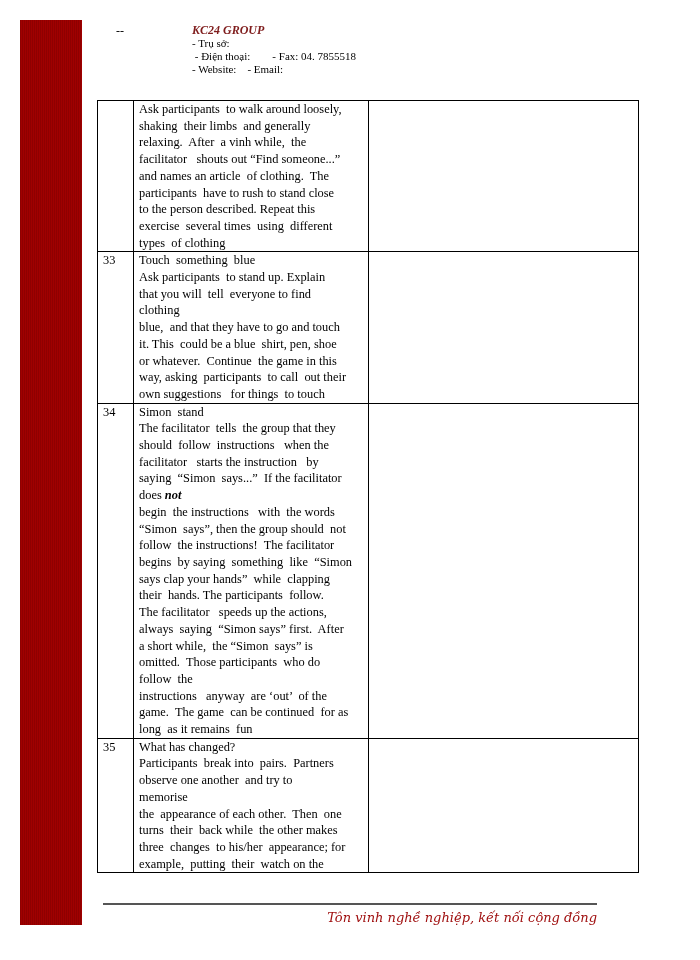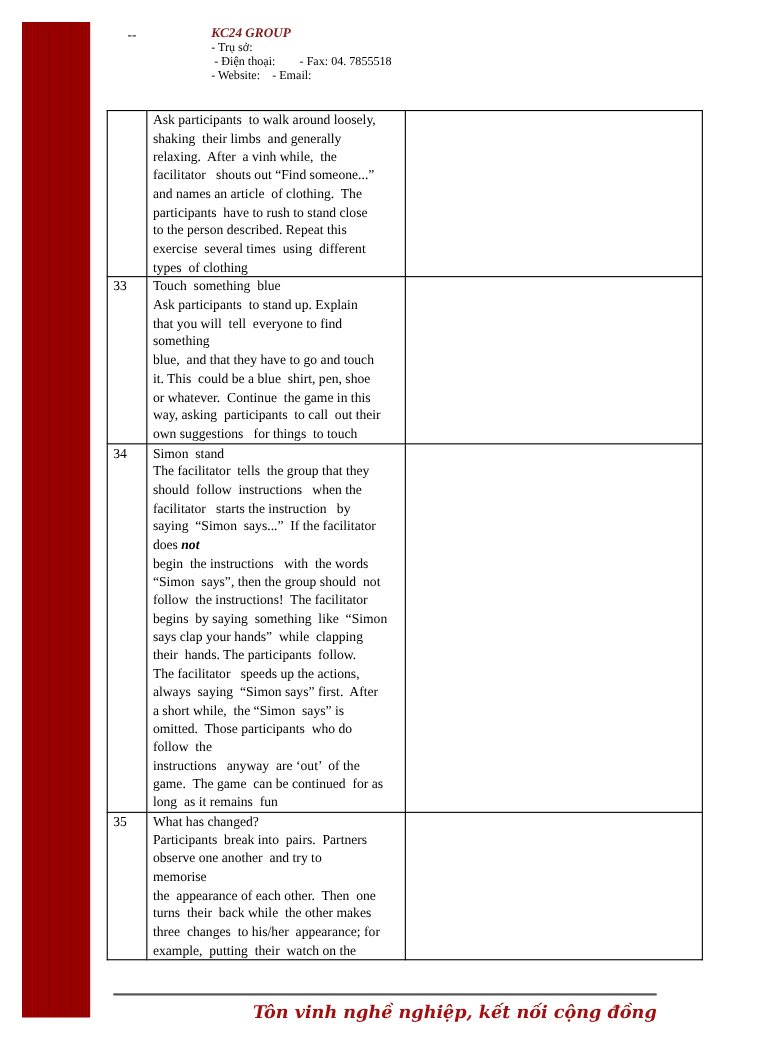--- a/index.html
+++ b/index.html
@@ -30,21 +30,21 @@
     td.desc { width: 225px; }
     td.extra { width: 260px; }
     .desc .t { display: block; white-space: pre; }
     .desc b { font-weight: bold; font-style: italic; }
 
     .footer-line {
       position: absolute; left: 103px; top: 903px; width: 494px; height: 2px; background: #555;
     }
     .footer-text {
       position: absolute; right: 103px; top: 910px;
-      color: #a01010; font-style: italic; font-weight: bold; font-size: 16px;
+      color: #a01010; font-style: italic; font-weight: normal; font-size: 13px;
       font-family: "DejaVu Serif", serif;
     }
   </style>
 </head>
 <body>
 
 <div class="side-bar"></div>
 
 <div class="dash">--</div>
 
@@ -71,21 +71,21 @@
           <span class="t">types  of clothing</span>
         </td>
         <td class="extra"></td>
       </tr>
       <tr>
         <td class="num">33</td>
         <td class="desc">
           <span class="t">Touch  something  blue</span>
           <span class="t">Ask participants  to stand up. Explain</span>
           <span class="t">that you will  tell  everyone to find</span>
-          <span class="t">something</span>
+          <span class="t">clothing</span>
           <span class="t">blue,  and that they have to go and touch</span>
           <span class="t">it. This  could be a blue  shirt, pen, shoe</span>
           <span class="t">or whatever.  Continue  the game in this</span>
           <span class="t">way, asking  participants  to call  out their</span>
           <span class="t">own suggestions   for things  to touch</span>
         </td>
         <td class="extra"></td>
       </tr>
       <tr>
         <td class="num">34</td>

